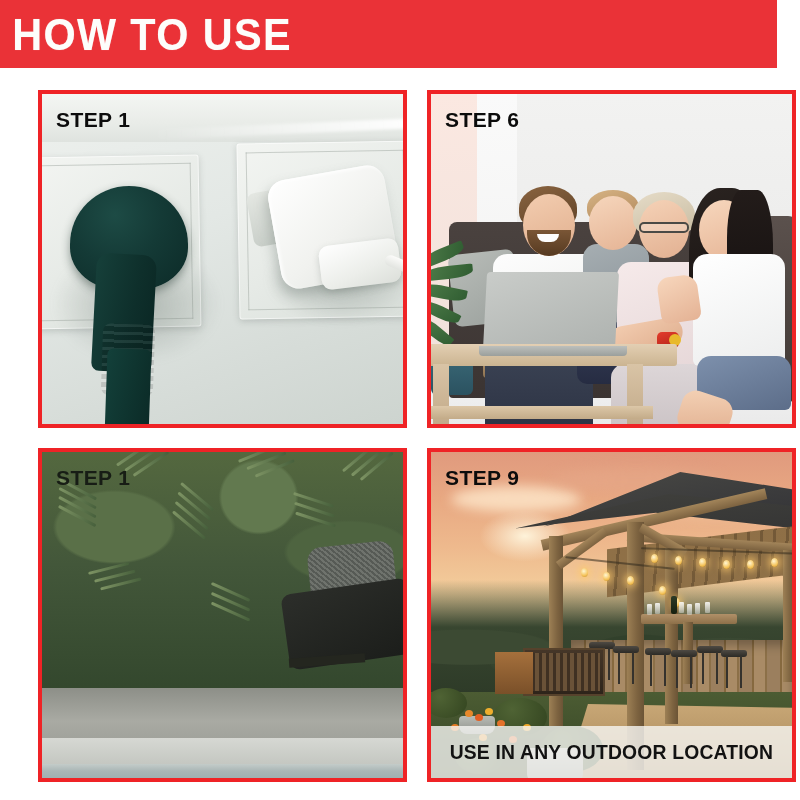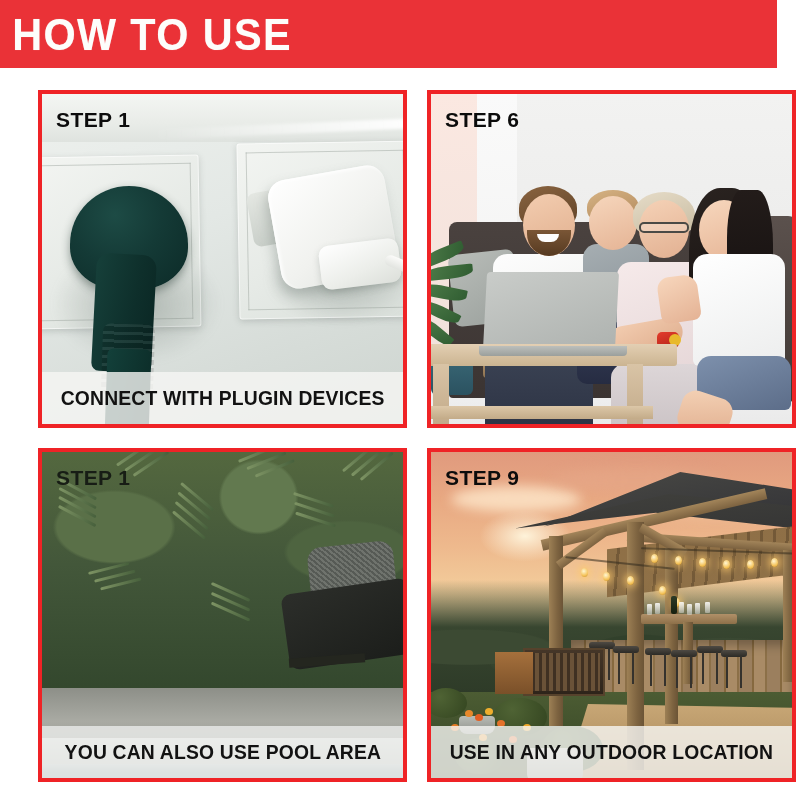--- a/index.html
+++ b/index.html
@@ -276,23 +276,20 @@
         <div class="p1-greencord"></div>
 
         <div class="p1-shadow" style="left:224px;top:140px;width:150px;height:90px;"></div>
         <div class="p1-greenpeek"></div>
         <div class="p1-whiteprong"></div>
         <div class="p1-whiteplug"></div>
         <div class="p1-connector"></div>
         <div class="p1-cable"></div>
       </div>
       <div class="step-label">STEP 1</div>
-      <div class="caption-band">
-        <div class="caption-text">CONNECT WITH PLUGIN DEVICES</div>
-      </div>
     </div>
 
     <div class="panel">
       <div class="scene">
         <div class="p2-room"></div>
         <div class="p2-wallpanel"></div>
         <div class="p2-wallpanel2"></div>
         <div class="p2-floor"></div>
 
         <div class="p2-sofaback"></div>
@@ -420,23 +417,20 @@
         <div class="p3-ground"></div>
         <div class="p3-coping"></div>
         <div class="p3-water">
           
           
           
         </div>
 
       </div>
       <div class="step-label dim">STEP 1</div>
-      <div class="caption-band p3">
-        <div class="caption-text">YOU CAN ALSO USE POOL AREA</div>
-      </div>
     </div>
 
     <div class="panel">
       <div class="scene">
         <div class="p4-sky"></div>
         <div class="p4-sunglow"></div>
         <div class="p4-cloud" style="left:20px;top:34px;width:130px;height:26px;background:rgba(255,236,208,.75);"></div>
         <div class="p4-cloud" style="left:120px;top:16px;width:170px;height:24px;background:rgba(230,168,136,.55);"></div>
         <div class="p4-cloud" style="left:210px;top:46px;width:150px;height:22px;background:rgba(244,200,160,.5);"></div>
 

